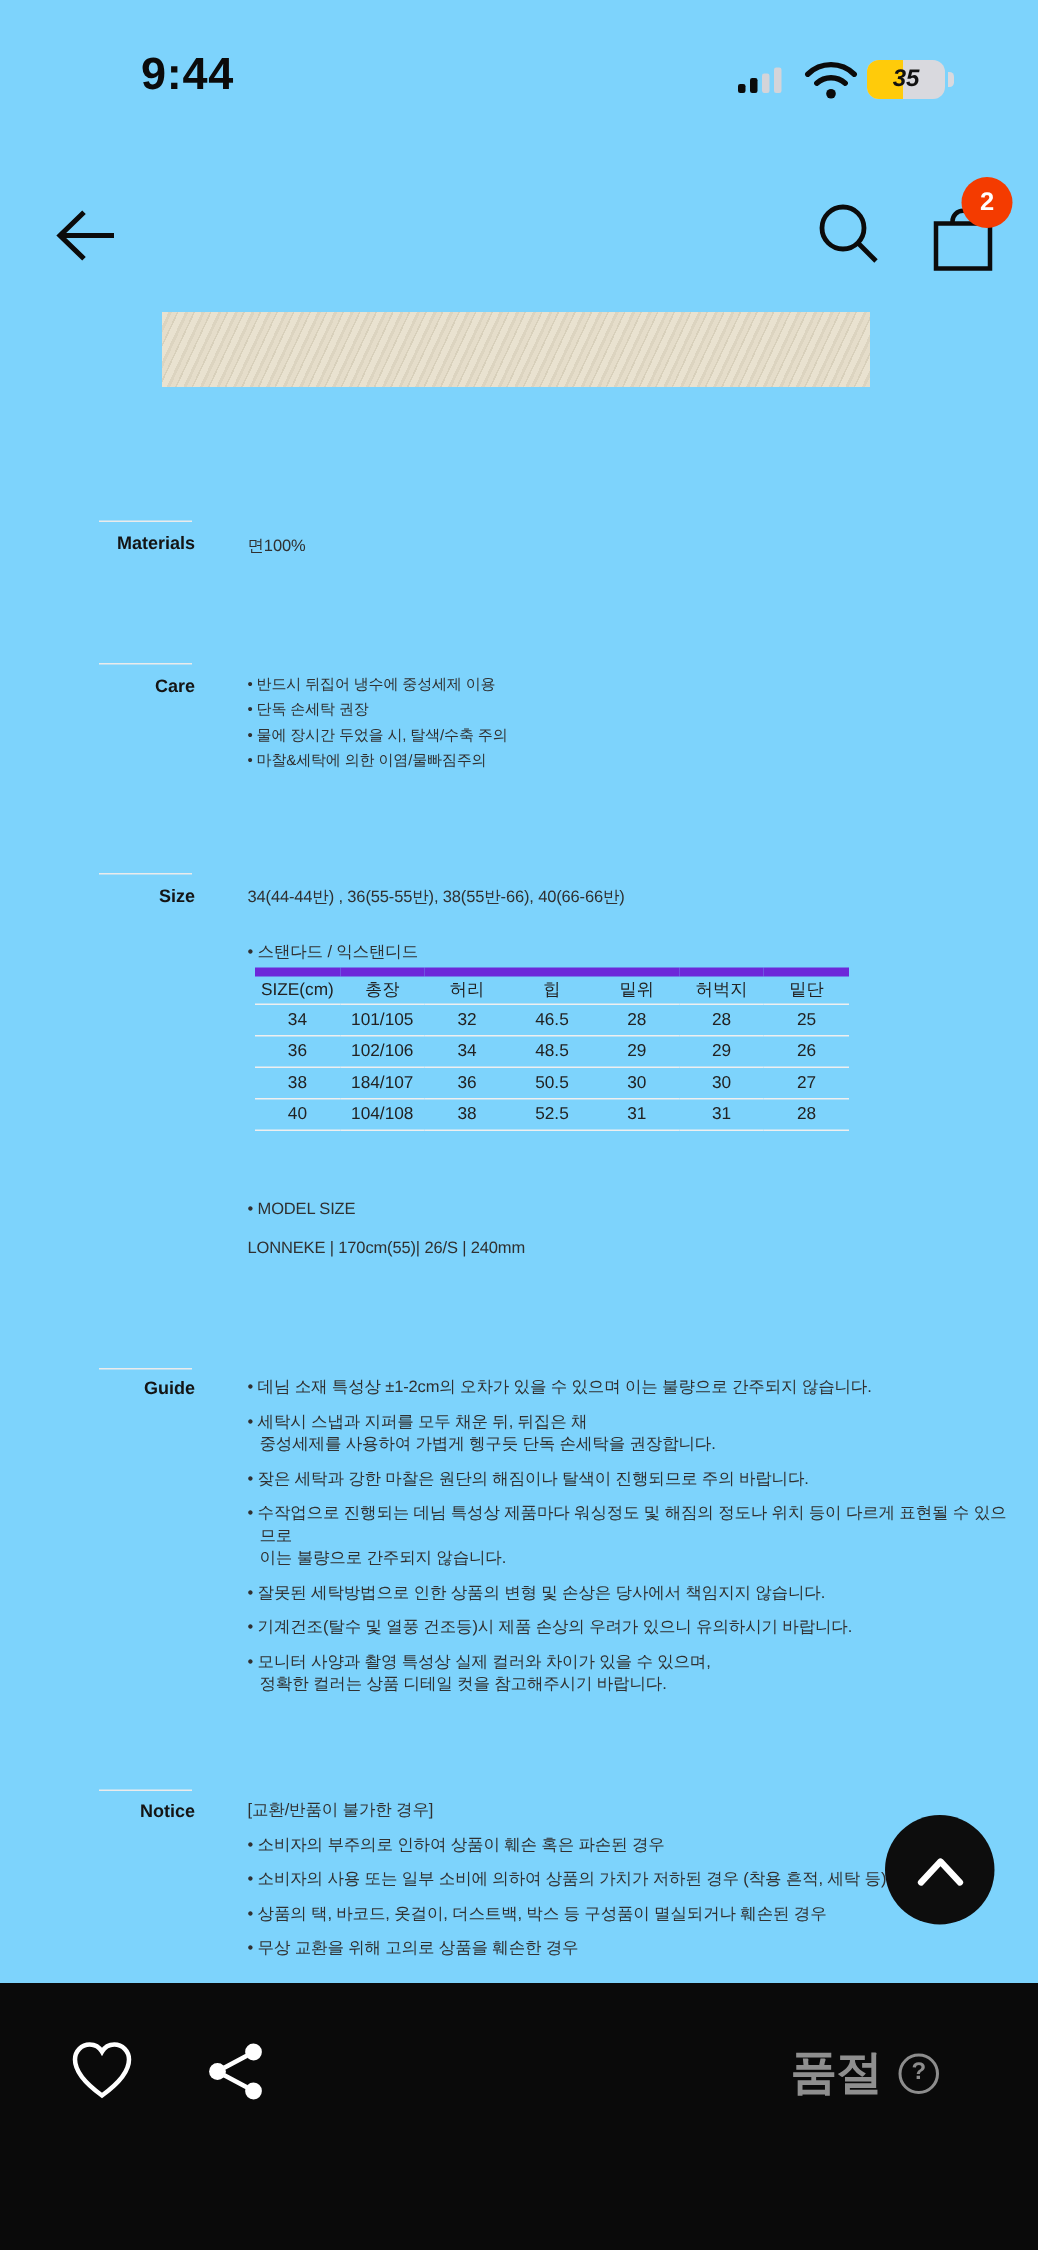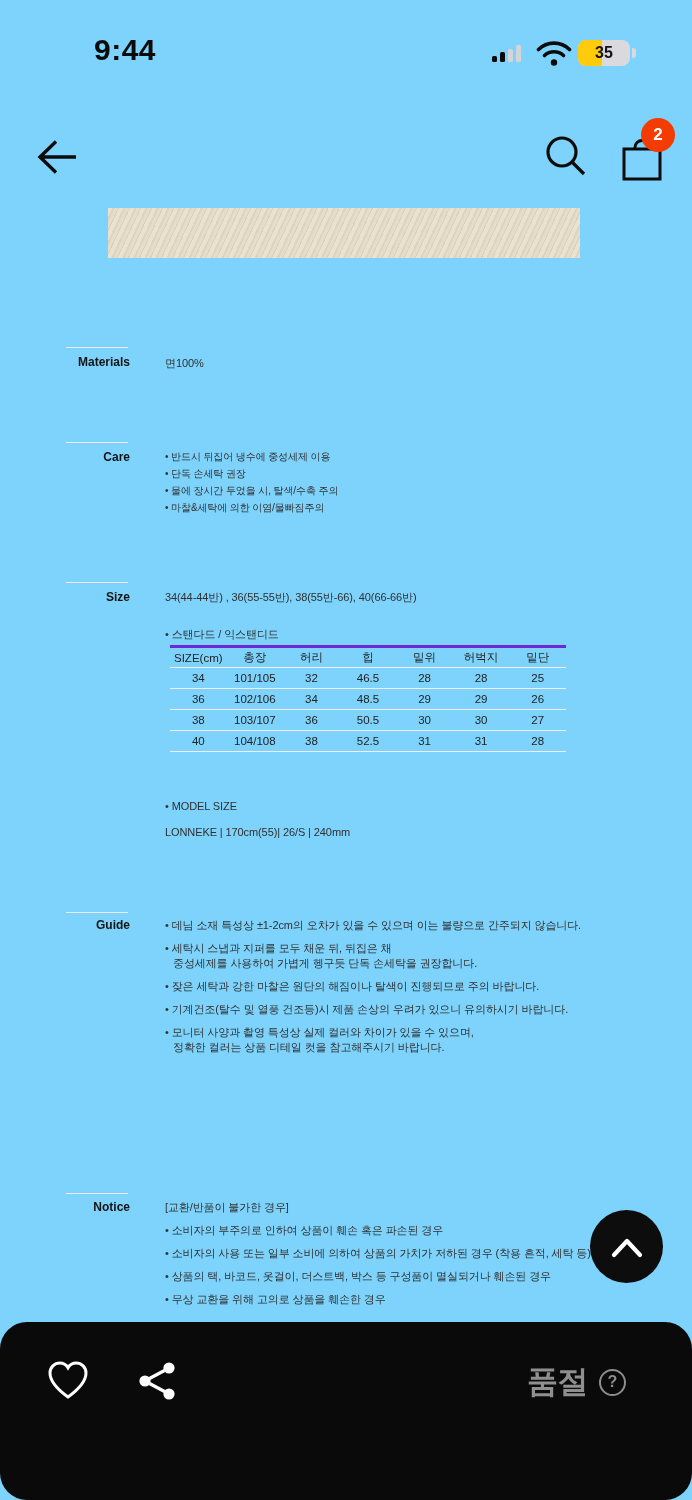--- a/index.html
+++ b/index.html
@@ -9,21 +9,21 @@
 
   
   .time { position:absolute; left:94px; top:33px; font-size:30px; font-weight:600; color:#0b0b0b; letter-spacing:.5px; }
   .signal { position:absolute; left:492px; top:44px; display:flex; align-items:flex-end; gap:3px; height:18px; }
   .signal .bar { width:5px; border-radius:1.5px; background:#0b0b0b; }
   .signal .b1{height:6px;} .signal .b2{height:10px;}
   .signal .b3{height:13px; background:#d4d4d9;} .signal .b4{height:17px; background:#d4d4d9;}
   .wifi { position:absolute; left:536px; top:40px; }
   .battery { position:absolute; left:578px; top:40px; width:52px; height:26px; border-radius:8px; background:#d9d9de; overflow:hidden; }
   .battery-fill { position:absolute; left:0; top:0; bottom:0; width:24px; background:#ffcb0a; }
-  .battery-num { position:absolute; inset:0; display:flex; align-items:center; justify-content:center; font-size:16px; font-weight:700; color:#111; }
+  .battery-num { position:absolute; inset:0; display:flex; align-items:center; justify-content:center; font-size:16px; font-weight:700; color:#111;font-style:italic; }
   .battery-nub { position:absolute; left:632px; top:48px; width:4px; height:10px; border-radius:0 3px 3px 0; background:#d9d9de; }
 
   
   .nav-back { position:absolute; left:34px; top:134px; width:46px; height:46px; cursor:pointer; }
   .nav-search { position:absolute; left:542px; top:132px; width:48px; height:48px; cursor:pointer; }
   .nav-bag { position:absolute; left:618px; top:136px; width:48px; height:48px; cursor:pointer; }
   .badge { position:absolute; left:23px; top:-18px; width:34px; height:34px; border-radius:50%; background:#f43b00;
            color:#fff; font-size:17px; font-weight:600; display:flex; align-items:center; justify-content:center; }
 
   
@@ -39,28 +39,28 @@
   .flow { position:absolute; left:165px; width:510px; }
   .care-line { font-size:10px; color:#303030; line-height:14px; margin-bottom:3px; letter-spacing:-.1px; }
   .bullet { font-size:11px; color:#303030; line-height:15px; margin-bottom:8px; white-space:pre-line;
             padding-left:8px; text-indent:-8px; letter-spacing:-.1px; }
   .notice-head { font-size:11px; color:#303030; line-height:15px; margin-bottom:8px; letter-spacing:-.1px; }
 
   
   .size-table { position:absolute; left:170px; top:645px; width:396px; border-collapse:collapse; table-layout:fixed; }
   .size-table th, .size-table td { height:21px; text-align:center; vertical-align:middle;
        font-size:11.5px; font-weight:400; color:#222; border-bottom:1px solid #efefef; }
-  .size-table thead th { border-top:3px solid #6d28d9; }
+  .size-table thead th { border-top:6px solid #6d28d9; }
 
   
   .scroll-top { position:absolute; left:590px; top:1210px; width:73px; height:73px; border-radius:50%;
                 background:#0d0d0d; display:flex; align-items:center; justify-content:center; z-index:6; cursor:pointer; }
 
   
-  .bottom-bar { position:absolute; left:0; top:1322px; width:692px; height:178px; background:#0a0a0a; z-index:5;border-radius:27px; }
+  .bottom-bar { position:absolute; left:0; top:1322px; width:692px; height:178px; background:#0a0a0a; z-index:5; }
   .heart-btn { position:absolute; left:45px; top:36px; width:46px; height:44px; cursor:pointer; }
   .share-btn { position:absolute; left:137px; top:38px; width:40px; height:42px; cursor:pointer; }
   .soldout-wrap { position:absolute; left:527px; top:38px; height:44px; display:flex; align-items:center; gap:11px; }
   .soldout-label { font-size:31px; font-weight:700; color:#8f8f8f; letter-spacing:-.5px; }
   .help-circle { width:27px; height:27px; border:2px solid #8d8d8d; border-radius:50%; color:#8d8d8d;
                  font-size:16px; font-weight:700; display:flex; align-items:center; justify-content:center; cursor:pointer; }
 </style>
 </head>
 <body>
 
@@ -145,21 +145,21 @@
         <td>36</td>
         <td>102/106</td>
         <td>34</td>
         <td>48.5</td>
         <td>29</td>
         <td>29</td>
         <td>26</td>
       </tr>
       <tr>
         <td>38</td>
-        <td>103/107</td>
+        <td>184/107</td>
         <td>36</td>
         <td>50.5</td>
         <td>30</td>
         <td>30</td>
         <td>27</td>
       </tr>
       <tr>
         <td>40</td>
         <td>104/108</td>
         <td>38</td>
@@ -174,20 +174,23 @@
   <div class="body-text" style="position:absolute;left:165px;top:800px">• MODEL SIZE</div>
   <div class="body-text" style="position:absolute;left:165px;top:826px">LONNEKE | 170cm(55)| 26/S | 240mm</div>
 
   <div class="divider" style="top:912px"></div>
   <div class="sec-label" style="top:918px">Guide</div>
   <div class="flow" style="top:918px">
     <p class="bullet">• 데님 소재 특성상 ±1-2cm의 오차가 있을 수 있으며 이는 불량으로 간주되지 않습니다.</p>
     <p class="bullet">• 세탁시 스냅과 지퍼를 모두 채운 뒤, 뒤집은 채
 중성세제를 사용하여 가볍게 헹구듯 단독 손세탁을 권장합니다.</p>
     <p class="bullet">• 잦은 세탁과 강한 마찰은 원단의 해짐이나 탈색이 진행되므로 주의 바랍니다.</p>
+    <p class="bullet">• 수작업으로 진행되는 데님 특성상 제품마다 워싱정도 및 해짐의 정도나 위치 등이 다르게 표현될 수 있으므로
+이는 불량으로 간주되지 않습니다.</p>
+    <p class="bullet">• 잘못된 세탁방법으로 인한 상품의 변형 및 손상은 당사에서 책임지지 않습니다.</p>
     <p class="bullet">• 기계건조(탈수 및 열풍 건조등)시 제품 손상의 우려가 있으니 유의하시기 바랍니다.</p>
     <p class="bullet">• 모니터 사양과 촬영 특성상 실제 컬러와 차이가 있을 수 있으며,
 정확한 컬러는 상품 디테일 컷을 참고해주시기 바랍니다.</p>
   </div>
 
   <div class="divider" style="top:1193px"></div>
   <div class="sec-label" style="top:1200px">Notice</div>
   <div class="flow" style="top:1200px">
     <p class="notice-head">[교환/반품이 불가한 경우]</p>
     <p class="bullet">• 소비자의 부주의로 인하여 상품이 훼손 혹은 파손된 경우</p>

